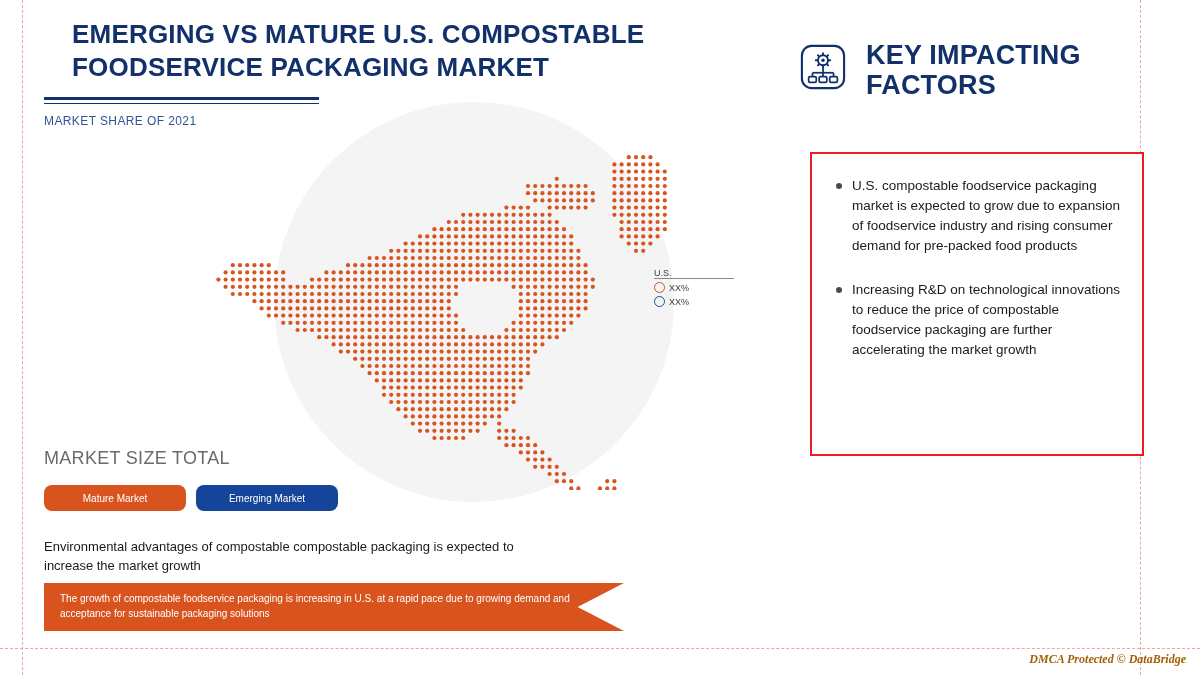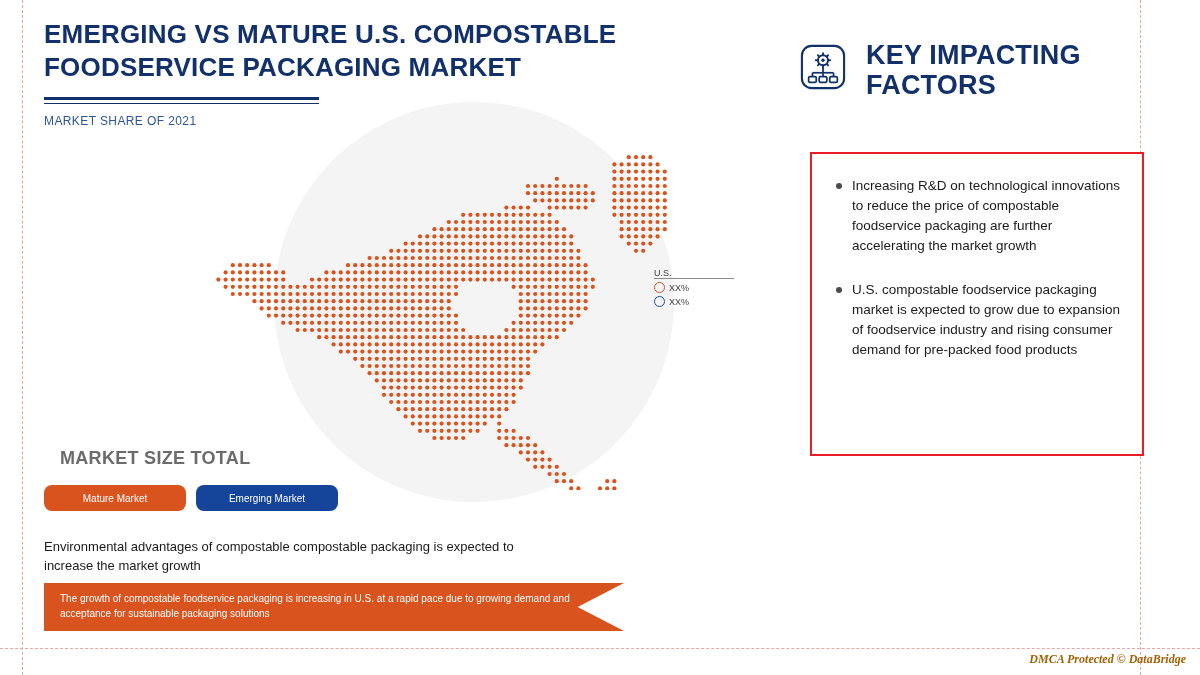--- a/index.html
+++ b/index.html
@@ -54,20 +54,21 @@
     height: 620px;
   }
   .title {
     color: #12316b;
     font-size: 26px;
     font-weight: bold;
     line-height: 1.28;
     letter-spacing: 0.2px;
     text-transform: uppercase;
     width: 620px;
+    margin-left: 28px;
   }
   .title-rule {
     width: 275px;
     height: 0;
     border-top: 3px solid #12316b;
     border-bottom: 1px solid #12316b;
     margin-top: 12px;
     margin-bottom: 10px;
     padding-bottom: 3px;
   }
@@ -145,24 +146,23 @@
   }
   .dot-badge.blue { border-color: #1b4f9c; }
 
   
   .mst-label {
     position: absolute;
     left: 0;
     top: 430px;
     color: #6b6b6b;
     font-size: 18px;
-    font-weight: bold;
+    font-weight: normal;
     letter-spacing: 0.3px;
     text-transform: uppercase;
-    margin-left: 16px;
   }
   .legend {
     position: absolute;
     left: 0;
     top: 467px;
     display: flex;
     gap: 10px;
   }
   .legend-pill {
     height: 26px;
@@ -1381,24 +1381,24 @@
         <rect x="20" y="34" width="8" height="6" rx="1.4" fill="none" stroke="#12316b" stroke-width="1.8"></rect>
         <rect x="31" y="34" width="8" height="6" rx="1.4" fill="none" stroke="#12316b" stroke-width="1.8"></rect>
       </svg>
       <div class="kif-title">KEY IMPACTING FACTORS</div>
     </div>
 
     <div class="kif-box">
       <div class="kif-list">
         <div class="kif-item">
           <span class="bullet"></span>
-          <span class="kif-text">Increasing R&amp;D on technological innovations to reduce the price of compostable foodservice packaging are further accelerating the market growth</span>
+          <span class="kif-text">U.S. compostable foodservice packaging market is expected to grow due to expansion of foodservice industry and rising consumer demand for pre-packed food products</span>
         </div>
         <div class="kif-item">
           <span class="bullet"></span>
-          <span class="kif-text">U.S. compostable foodservice packaging market is expected to grow due to expansion of foodservice industry and rising consumer demand for pre-packed food products</span>
+          <span class="kif-text">Increasing R&amp;D on technological innovations to reduce the price of compostable foodservice packaging are further accelerating the market growth</span>
         </div>
       </div>
     </div>
   </div>
 
   <div class="footer">DMCA Protected © DataBridge</div>
 </div>
 
 </body></html>

